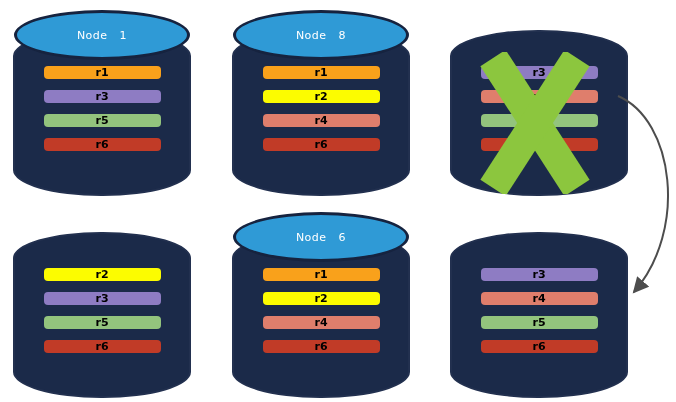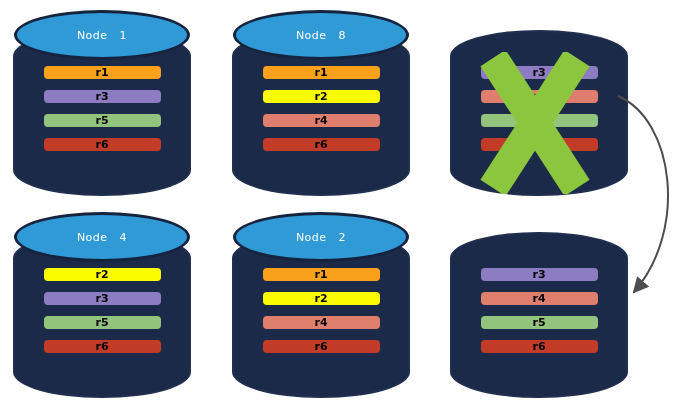--- a/index.html
+++ b/index.html
@@ -123,35 +123,32 @@
         <div class="bar" style="background: rgb(147, 196, 125);">r5</div>
         <div class="bar" style="background: rgb(193, 59, 39);">r6</div>
       </div>
       <svg class="cross" viewBox="0 0 110 142" aria-hidden="true">
         <line x1="13" y1="6" x2="97" y2="136" stroke-width="30" stroke-linecap="butt" stroke="#8cc63e"></line>
         <line x1="97" y1="6" x2="13" y2="136" stroke-width="30" stroke-linecap="butt" stroke="#8cc63e"></line>
       </svg>
     </div>
     <div class="cyl pos-3">
       <div class="cyl-body"></div>
-      <div class="cyl-top">
-        <span class="cyl-title">Node 4</span>
-      </div>
       <div class="bars">
         <div class="bar" style="background: rgb(252, 252, 0);">r2</div>
         <div class="bar" style="background: rgb(142, 124, 195);">r3</div>
         <div class="bar" style="background: rgb(147, 196, 125);">r5</div>
         <div class="bar" style="background: rgb(193, 59, 39);">r6</div>
       </div>
 
     </div>
     <div class="cyl pos-4">
       <div class="cyl-body"></div>
       <div class="cyl-top">
-        <span class="cyl-title">Node 2</span>
+        <span class="cyl-title">Node 6</span>
       </div>
       <div class="bars">
         <div class="bar" style="background: rgb(249, 161, 27);">r1</div>
         <div class="bar" style="background: rgb(252, 252, 0);">r2</div>
         <div class="bar" style="background: rgb(223, 126, 108);">r4</div>
         <div class="bar" style="background: rgb(193, 59, 39);">r6</div>
       </div>
 
     </div>
     <div class="cyl pos-5">

